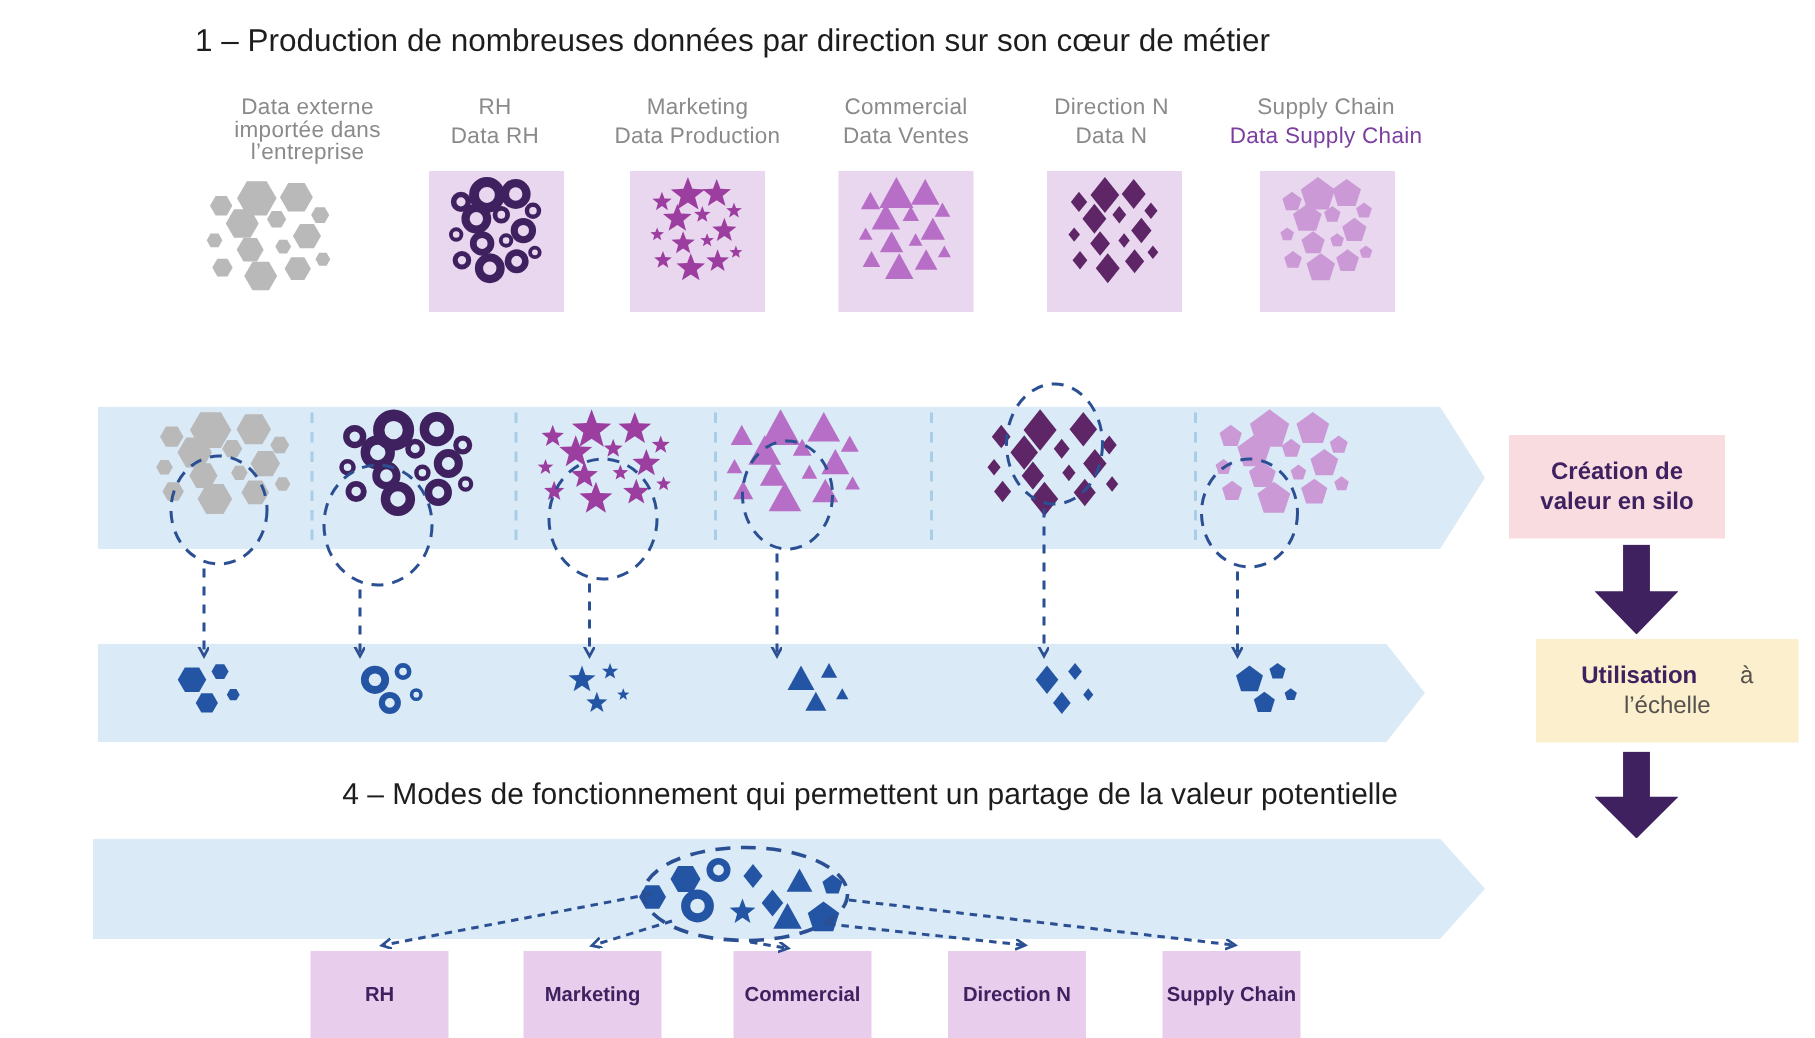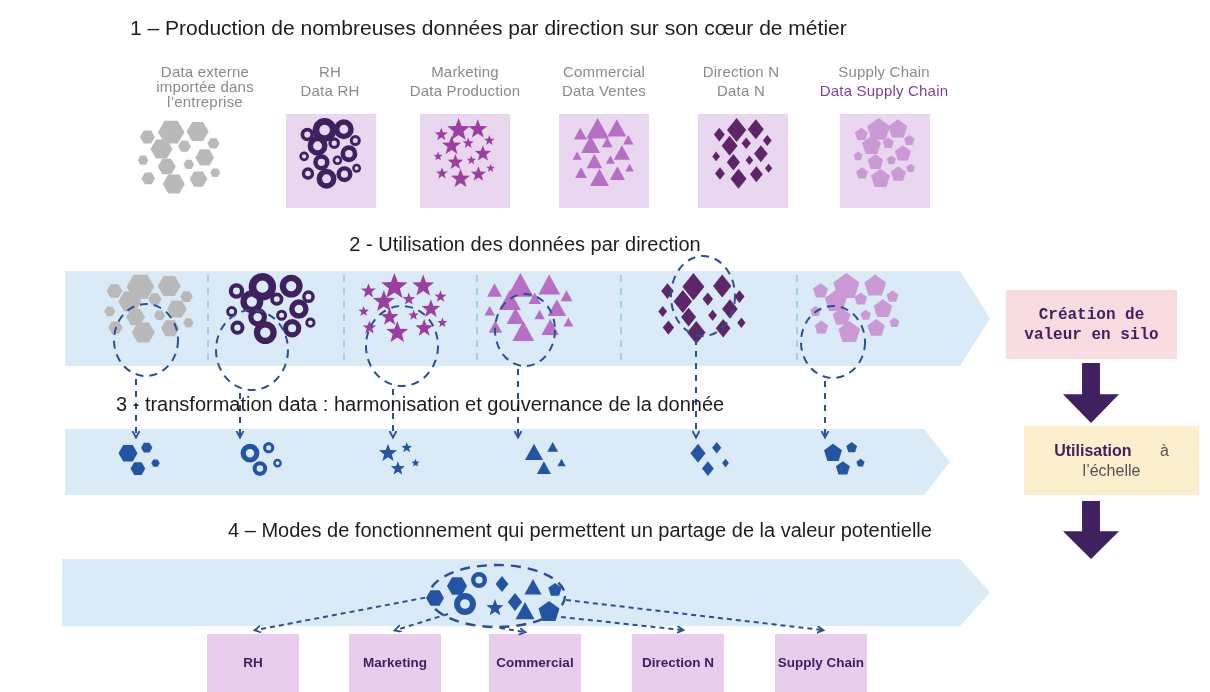--- a/index.html
+++ b/index.html
@@ -21,21 +21,21 @@
          clip-path:polygon(0 0,calc(100% - 30px) 0,100% 50%,calc(100% - 30px) 100%,0 100%);}
   .band3{left:65px;top:429px;width:885px;height:66px;
          clip-path:polygon(0 0,calc(100% - 26px) 0,100% 50%,calc(100% - 26px) 100%,0 100%);}
   .band4{left:62px;top:559px;width:928px;height:67px;
          clip-path:polygon(0 0,calc(100% - 30px) 0,100% 50%,calc(100% - 30px) 100%,0 100%);}
   .band svg{position:absolute;left:0;top:0;}
   #overlay{position:absolute;left:0;top:0;z-index:4;pointer-events:none;}
   .flow-box{position:absolute;display:flex;align-items:center;justify-content:center;
             text-align:center;font-weight:bold;color:var(--darkpurple);font-size:16px;
             line-height:20px;z-index:3;padding:4px;box-sizing:border-box;}
-  .fb1{left:1006px;top:290px;width:171px;height:69px;background:var(--pink);font-family:Liberation Mono, monospace;}
+  .fb1{left:1006px;top:290px;width:144px;height:69px;background:var(--pink);}
   .fb2{left:1024px;top:426px;width:175px;height:69px;background:var(--cream);}
   .fb3{left:1030px;top:576px;width:155px;height:70px;background:var(--green);}
   .fb2 .rest{font-weight:normal;color:#55524d;margin-left:24px;}
   .block-arrow{position:absolute;width:56px;background:var(--darkpurple);z-index:3;
                clip-path:polygon(34% 0,66% 0,66% 52%,100% 52%,50% 100%,0 52%,34% 52%);}
   .ba1{left:1063px;top:363px;height:60px;}
   .ba2{left:1063px;top:501px;height:58px;}
   .bottom-box{position:absolute;top:634px;width:92px;height:58px;background:var(--lav2);
               display:flex;align-items:center;justify-content:center;text-align:center;
               font-weight:bold;font-size:13.5px;line-height:16px;color:var(--darkpurple);z-index:3;}
@@ -202,22 +202,20 @@
       <line x1="825" y1="381" x2="825" y2="436" stroke="#2b4f93" stroke-width="2" stroke-dasharray="6 6" marker-end="url(#ah)"></line>
       <ellipse cx="497" cy="596" rx="68" ry="31" fill="none" stroke="#2b4f93" stroke-width="2.4" stroke-dasharray="10 7"></ellipse>
       <line x1="434" y1="596" x2="256" y2="630" stroke="#2b4f93" stroke-width="2" stroke-dasharray="5 4" marker-end="url(#ah)"></line>
       <line x1="448" y1="614" x2="396" y2="630" stroke="#2b4f93" stroke-width="2" stroke-dasharray="5 4" marker-end="url(#ah)"></line>
       <line x1="500" y1="628" x2="524" y2="632" stroke="#2b4f93" stroke-width="2" stroke-dasharray="5 4" marker-end="url(#ah)"></line>
       <line x1="552" y1="616" x2="682" y2="630" stroke="#2b4f93" stroke-width="2" stroke-dasharray="5 4" marker-end="url(#ah)"></line>
       <line x1="566" y1="600" x2="822" y2="630" stroke="#2b4f93" stroke-width="2" stroke-dasharray="5 4" marker-end="url(#ah)"></line>
     </svg>
 
   <div class="title t1">1 – Production de nombreuses données par direction sur son cœur de métier</div>
-  <div class="title t2">2 - Utilisation des données par direction</div>
-  <div class="title t3">3 - transformation data : harmonisation et gouvernance de la donnée</div>
   <div class="title t4">4 – Modes de fonctionnement qui permettent un partage de la valeur potentielle</div>
 
   <div id="columns">
       <div class="dept-header" style="left: 130px;">
         <span style="display: block;">Data externe</span>
         <span style="display: block;">importée dans</span>
         <span style="display: block;">l’entreprise</span>
       </div>
       <div class="free-cluster" style="left: 122px; top: 116px;">
         <svg width="116" height="98">

